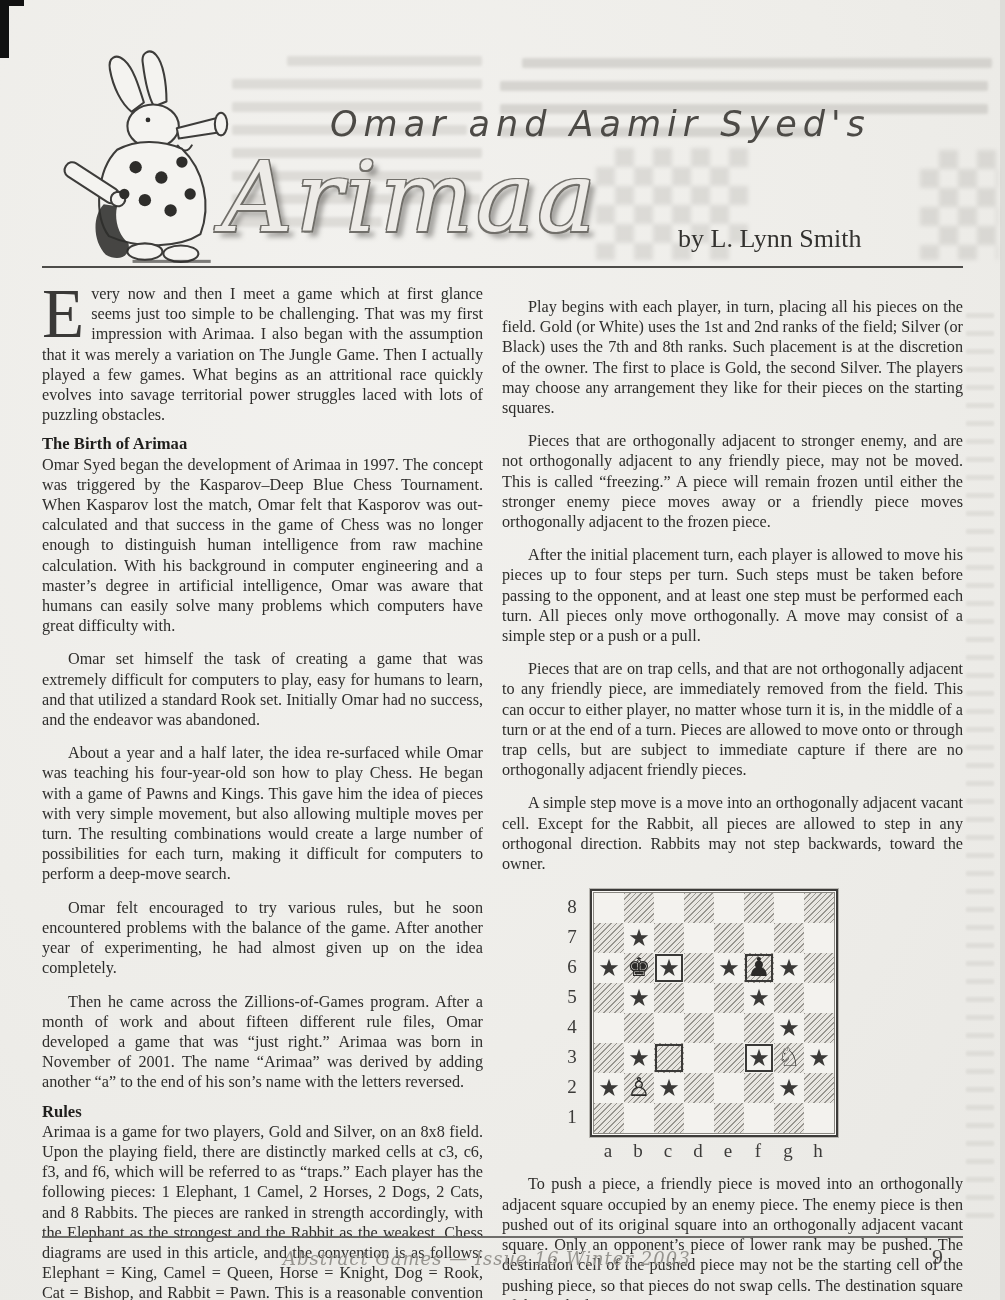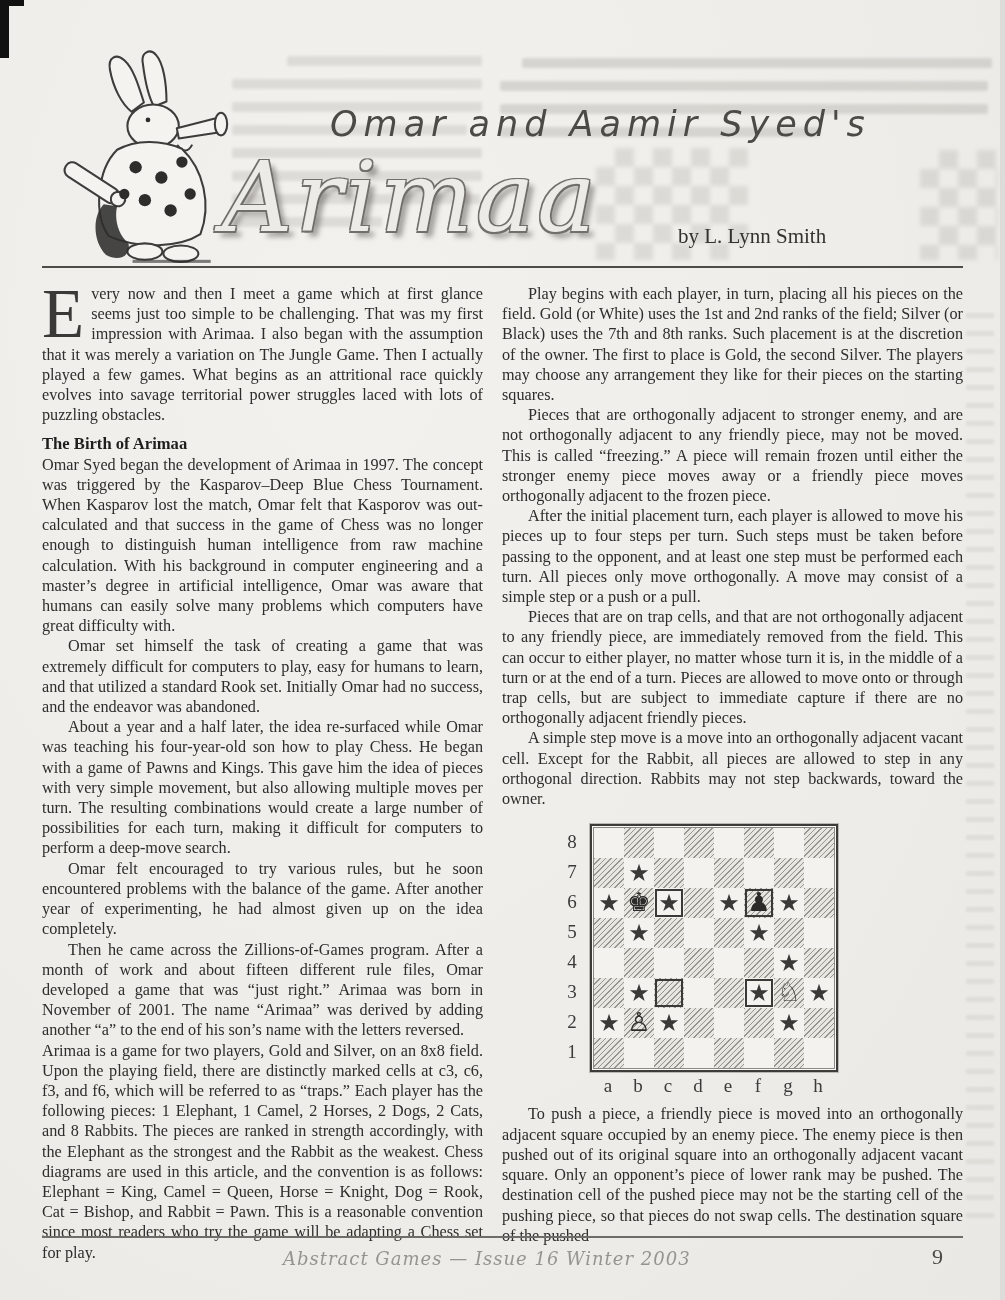--- a/index.html
+++ b/index.html
@@ -18,31 +18,31 @@
   .ghost-strip{position:absolute;left:966px;top:300px;width:28px;height:930px;opacity:.35;filter:blur(1.2px);
     background:repeating-linear-gradient(#0000 0 13px, #c7c5c0 13px 18px);}
   
   .script{font-family:"DejaVu Sans", sans-serif;font-style:italic;}
   .title-over{position:absolute;left:330px;top:104px;font-size:35px;letter-spacing:6px;color:#4c4a46;}
   .logo{position:absolute;left:222px;top:140px;font-family:"DejaVu Serif", serif;font-style:italic;
     font-size:98px;letter-spacing:3px;color:#edebe7;
     text-shadow:-1.5px -1.5px 0 #716f6a, 1.5px -1.5px 0 #716f6a, -1.5px 1.5px 0 #716f6a,
       1.5px 1.5px 0 #716f6a, 6px 6px 5px rgba(90,88,84,.5);}
   .subtitle{position:absolute;left:552px;top:180px;font-size:30px;letter-spacing:2px;color:#3e3c39;}
-  .byline{position:absolute;left:678px;top:224px;font-size:21px;color:#33322f;}
+  .byline{position:absolute;left:678px;top:224px;font-size:26px;color:#33322f;}
   .rule{position:absolute;left:42px;width:921px;background:#4d4c49;}
   .rule.head{top:266px;height:2px;}
   .rule.foot{top:1236px;height:2px;background:#6e6d6a;}
   .rabbit{position:absolute;left:45px;top:50px;width:208px;height:216px;}
   
   .col{position:absolute;top:284px;font-size:16.2px;line-height:20.2px;text-align:justify;}
   .col-left{left:42px;width:441px;}
   .col-right{left:502px;width:461px;}
   .body-p{margin:0;}
-  .body-p.indent{text-indent:26px;}
+  .body-p.indent{text-indent:26px;margin-top:13px;}
   .sec-h{margin:9px 0 0 0;font-size:16.6px;font-weight:bold;color:#1f1e1c;}
   .dropcap{float:left;font-size:69px;line-height:54px;padding:3px 7px 0 0;color:#3a3937;}
   
   figure{margin:15px 0 8px 0;}
   .board-wrap{display:flex;align-items:flex-start;margin-left:56px;}
   .rank-labels{width:28px;margin-right:4px;padding-top:3px;}
   .rank-labels div{height:30px;line-height:30px;text-align:center;font-size:19px;color:#3c3b39;}
   .board-frame{border:2px solid #3c3b39;padding:1px;background:#fbfaf7;box-shadow:0 0 0 1px #b9b7b2;}
   .board{display:grid;grid-template-columns:repeat(8,30px);grid-template-rows:repeat(8,30px);
     border:1px solid #8a8882;}
@@ -126,20 +126,21 @@
   <div class="rule head"></div>
 
   <div class="col col-left">
     <p class="body-p"><span class="dropcap">E</span><span>very now and then I meet a game which at first glance seems just too simple to be challenging.  That was my first impression with Arimaa.  I also began with the assumption that it was merely a variation on The Jungle Game.  Then I actually played a few games.  What begins as an attritional race quickly evolves into savage territorial power struggles laced with lots of puzzling obstacles.</span></p>
     <h3 class="sec-h">The Birth of Arimaa</h3>
     <p class="body-p">Omar Syed began the development of Arimaa in 1997.  The concept was triggered by the Kasparov–Deep Blue Chess Tournament.  When Kasparov lost the match, Omar felt that Kasporov was out-calculated and that success in the game of Chess was no longer enough to distinguish human intelligence from raw machine calculation.  With his background in computer engineering and a master’s degree in artificial intelligence, Omar was aware that humans can easily solve many problems which computers have great difficulty with.</p>
     <p class="body-p indent">Omar set himself the task of creating a game that was extremely difficult for computers to play, easy for humans to learn, and that utilized a standard Rook set.  Initially Omar had no success, and the endeavor was abandoned.</p>
     <p class="body-p indent">About a year and a half later, the idea re-surfaced while Omar was teaching his four-year-old son how to play Chess.  He began with a game of Pawns and Kings.  This gave him the idea of pieces with very simple movement, but also allowing multiple moves per turn.  The resulting combinations would create a large number of possibilities for each turn, making it difficult for computers to perform a deep-move search.</p>
     <p class="body-p indent">Omar felt encouraged to try various rules, but he soon encountered problems with the balance of the game.  After another year of experimenting, he had almost given up on the idea completely.</p>
     <p class="body-p indent">Then he came across the Zillions-of-Games program.  After a month of work and about fifteen different rule files, Omar developed a game that was “just right.”  Arimaa was born in November of 2001.  The name “Arimaa” was derived by adding another “a” to the end of his son’s name with the letters reversed.</p>
+    <h3 class="sec-h">Rules</h3>
     <p class="body-p">Arimaa is a game for two players, Gold and Silver, on an 8x8 field. Upon the playing field, there are distinctly marked cells at c3, c6, f3, and f6, which will be referred to as “traps.”  Each player has the following pieces: 1 Elephant, 1 Camel, 2 Horses, 2 Dogs, 2 Cats, and 8 Rabbits.  The pieces are ranked in strength accordingly, with the Elephant as the strongest and the Rabbit as the weakest.  Chess diagrams are used in this article, and the convention is as follows: Elephant = King, Camel = Queen, Horse = Knight, Dog = Rook, Cat = Bishop, and Rabbit = Pawn.  This is a reasonable convention since most readers who try the game will be adapting a Chess set for play.</p>
   </div>
 
   <div class="col col-right">
     <p class="body-p indent">Play begins with each player, in turn, placing all his pieces on the field.  Gold (or White) uses the 1st and 2nd ranks of the field; Silver (or Black) uses the 7th and 8th ranks.  Such placement is at the discretion of the owner.  The first to place is Gold, the second Silver.  The players may choose any arrangement they like for their pieces on the starting squares.</p>
     <p class="body-p indent">Pieces that are orthogonally adjacent to stronger enemy, and are not orthogonally adjacent to any friendly piece, may not be moved.  This is called “freezing.”  A piece will remain frozen until either the stronger enemy piece moves away or a friendly piece moves orthogonally adjacent to the frozen piece.</p>
     <p class="body-p indent">After the initial placement turn, each player is allowed to move his pieces up to four steps per turn.  Such steps must be taken before passing to the opponent, and at least one step must be performed each turn.  All pieces only move orthogonally.  A move may consist of a simple step or a push or a pull.</p>
     <p class="body-p indent">Pieces that are on trap cells, and that are not orthogonally adjacent to any friendly piece, are immediately removed from the field.  This can occur to either player, no matter whose turn it is, in the middle of a turn or at the end of a turn.  Pieces are allowed to move onto or through trap cells, but are subject to immediate capture if there are no orthogonally adjacent friendly pieces.</p>
     <p class="body-p indent">A simple step move is a move into an orthogonally adjacent vacant cell.  Except for the Rabbit, all pieces are allowed to step in any orthogonal direction.  Rabbits may not step backwards, toward the owner.</p>
 

